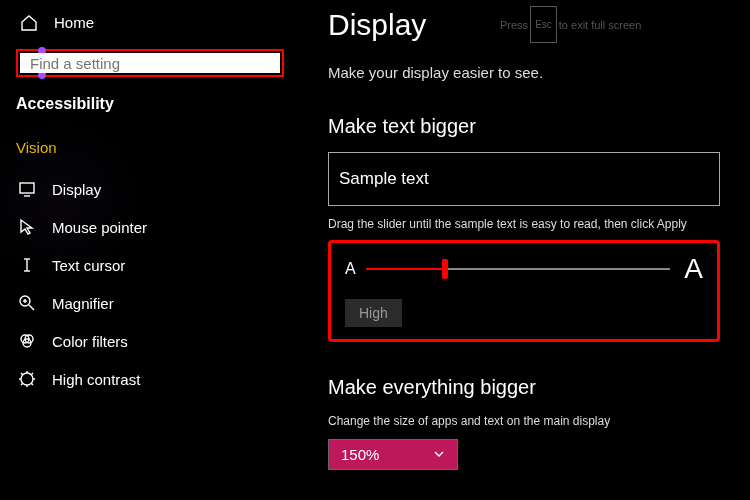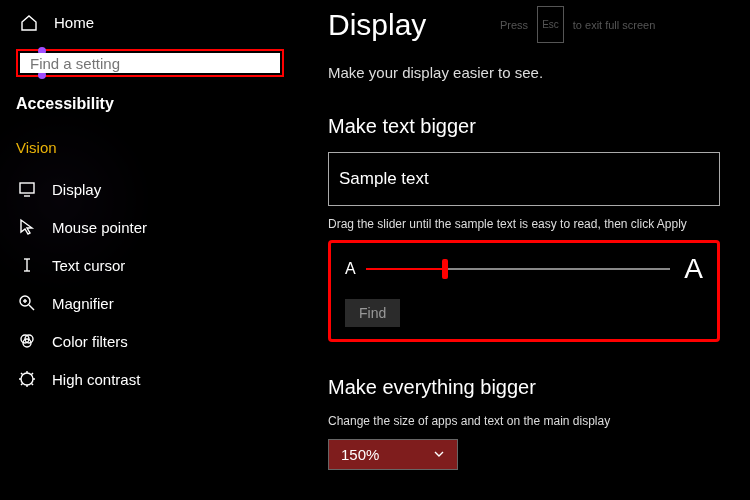--- a/index.html
+++ b/index.html
@@ -12,36 +12,36 @@
 .search-input { flex:1; border:none; outline:none; font-size:15px; color:#666; background:transparent; }
 .search-icon { color:#555; font-size:14px; }
 .dot { position:absolute; width:8px; height:8px; background:#a050ff; border-radius:50%; }
 .dot.tl { top:-4px; left:20px; }
 .dot.bl { bottom:-4px; left:20px; }
 .cat { font-weight:600; font-size:16px; padding:4px 16px 22px 16px; color:#fff; }
 .group-label { color:#eab308; font-size:15px; padding:4px 16px 14px 16px; }
 .nav-item { display:flex; align-items:center; gap:16px; padding:10px 18px; font-size:15px; cursor:pointer; }
 .nav-item .icon { width:18px; height:18px; display:flex; align-items:center; justify-content:center; flex-shrink:0; }
 .main { flex:1; background:#000; padding:4px 30px 0 28px; overflow:hidden; position:relative; }
-.exit-hint { position:absolute; top:6px; left:200px; font-size:11px; color:#555; display:flex; align-items:center; gap:9px; }
+.exit-hint { position:absolute; top:6px; left:200px; font-size:11px; color:#555; display:flex; align-items:center; gap:2px; }
 .esc-key { border:1px solid #555; padding:12px 4px; font-size:10px; }
 h1 { font-weight:300; font-size:30px; margin:4px 0 22px 0; }
 .subtitle { font-size:15px; color:#ddd; margin-bottom:30px; }
 h2 { font-weight:400; font-size:20px; margin-bottom:14px;margin-top:34px; }
 .sample-box { border:1px solid #aaa; padding:16px 10px; font-size:17px; margin-bottom:10px; width:392px; }
 .hint { font-size:12px; color:#ddd; line-height:1.35; width:392px; margin-bottom:8px; }
 .slider-block { border:3px solid #ff0000; border-radius:4px; padding:10px 14px 12px 14px; width:392px; margin-bottom:28px; }
 .slider-row { display:flex; align-items:center; gap:10px; margin-bottom:14px; }
 .a-small { font-size:16px; }
 .a-big { font-size:28px; font-weight:400; margin-left:4px; }
 .track { flex:1; height:2px; background:#888; position:relative; }
 .track-fill { position:absolute; height:2px; background:#ff0000; left:0; top:0; width:25%; }
 .thumb { position:absolute; width:6px; height:20px; background:#ff0000; top:-9px; left:25%; border-radius:2px; }
 .apply-btn { background:#2b2b2b; color:#999; border:none; padding:6px 14px; font-size:14px; cursor:pointer; }
-.dropdown { display:flex; align-items:center; justify-content:space-between; border:1px solid #666; background:#7f1d1d; padding:6px 12px; width:130px; font-size:15px; cursor:pointer; margin-top:10px; }
+.dropdown { display:flex; align-items:center; justify-content:space-between; border:1px solid #666; background:#be185d; padding:6px 12px; width:130px; font-size:15px; cursor:pointer; margin-top:10px; }
 svg { stroke:#fff; fill:none; stroke-width:1.4; }
 </style>
 </head>
 <body>
 
 <div class="sidebar">
   <div class="home-row">
     <span class="icon">
       <svg width="18" height="18" viewBox="0 0 18 18">
           <path d="M2 8 L9 2 L16 8 V16 H2 Z"></path>
@@ -149,21 +149,21 @@
 
   <div class="slider-block">
     <div class="slider-row">
       <span class="a-small">A</span>
       <div class="track">
         <div class="track-fill"></div>
         <div class="thumb"></div>
       </div>
       <span class="a-big">A</span>
     </div>
-    <button class="apply-btn">Find</button>
+    <button class="apply-btn">High</button>
   </div>
 
   <h2>Make everything bigger</h2>
   <div class="hint">Change the size of apps and text on the main display</div>
   <div class="dropdown">
     <span>150%</span>
     <span><svg width="12" height="12" viewBox="0 0 12 12">
           <path d="M2 4 L6 8 L10 4"></path>
         </svg></span>
   </div>

